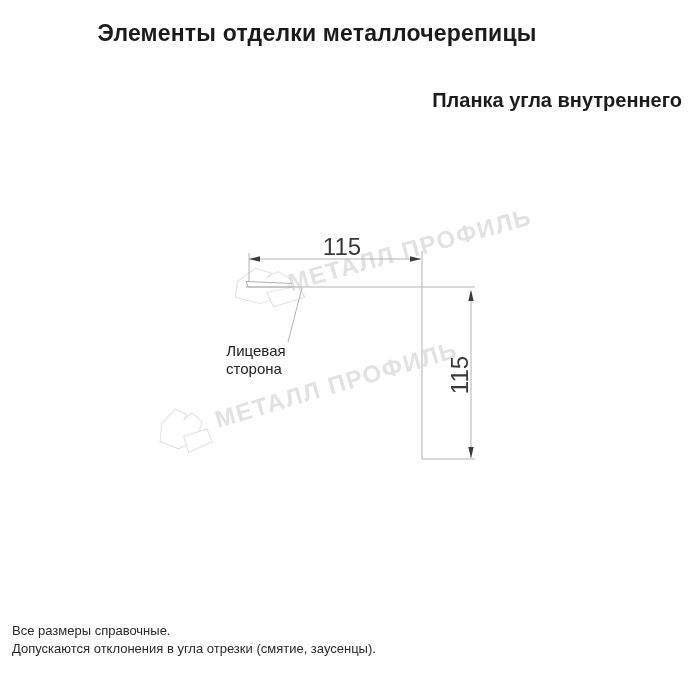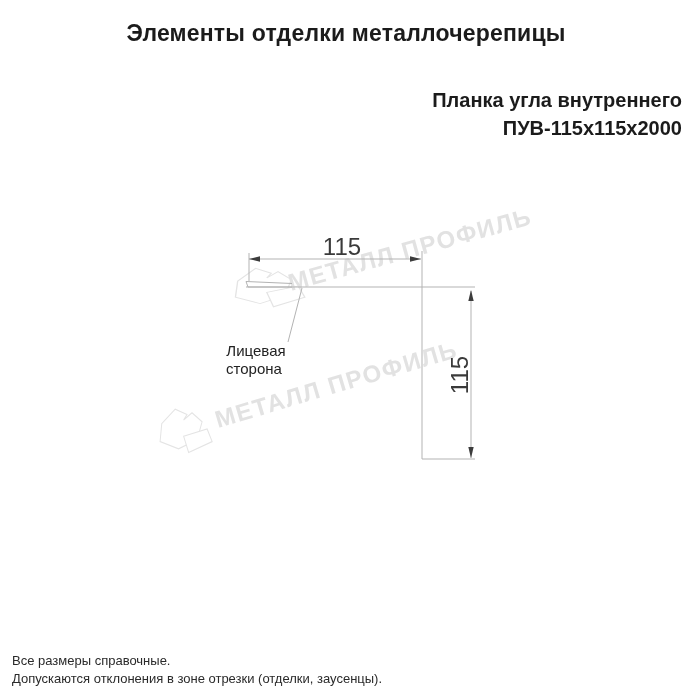--- a/index.html
+++ b/index.html
@@ -2,30 +2,30 @@
 <html><head>
 <meta charset="utf-8">
 <style>
   html,body{margin:0;padding:0;background:#fff;}
   #stage{
     position:relative;width:700px;height:700px;background:#ffffff;
     font-family:"Liberation Sans", sans-serif;overflow:hidden;
   }
   .page-title{
     position:absolute;top:20px;left:0;width:634px;text-align:center;
-    font-size:23px;font-weight:bold;color:#1b1b1b;letter-spacing:.2px;margin-left:29px;
+    font-size:23px;font-weight:bold;color:#1b1b1b;letter-spacing:.2px;
   }
   .subtitle-block{
     position:absolute;top:86px;left:0;width:682px;text-align:right;
     color:#1b1b1b;font-weight:bold;
   }
   .subtitle-line{font-size:20px;line-height:28px;}
   .drawing-svg{position:absolute;left:0;top:0;}
   .footer{
-    position:absolute;left:12px;top:652px;color:#2a2a2a;
+    position:absolute;left:12px;top:622px;color:#2a2a2a;
     font-size:13px;line-height:17.5px;
   }
   svg text.dim{
     font-family:"Liberation Sans", sans-serif;
     font-size:24px;fill:#3a3a3a;
   }
   svg text.face{
     font-family:"Liberation Sans", sans-serif;
     font-size:15px;fill:#222222;
   }
@@ -39,21 +39,20 @@
 </style>
 </head>
 <body>
 
 <div id="stage">
 
   <div class="page-title">Элементы отделки металлочерепицы</div>
 
   <div class="subtitle-block">
     <div class="subtitle-line">Планка угла внутреннего</div>
-    <div class="subtitle-line">ПУВ-115х115х2000</div>
   </div>
 
   <svg class="drawing-svg" width="700" height="700" viewBox="0 0 700 700" xmlns="http://www.w3.org/2000/svg">
 
     <defs>
       <g id="mp-logo">
         <path d="M 14,24 L 30,8 L 44,14 L 40,20 L 50,12 L 62,22 L 56,42 L 34,52 L 12,44 Z" class="wm-shape"></path>
         <path d="M 40,38 L 68,30 L 74,44 L 46,56 Z" class="wm-shape"></path>
       </g>
     </defs>
@@ -95,16 +94,16 @@
 
     <g>
       <line class="thin" x1="302" y1="288" x2="288" y2="342"></line>
       <text class="face" x="256" y="356" text-anchor="middle">Лицевая</text>
       <text class="face" x="254" y="374" text-anchor="middle">сторона</text>
     </g>
   </svg>
 
   <div class="footer">
     <div>Все размеры справочные.</div>
-    <div>Допускаются отклонения в зоне отрезки (отделки, заусенцы).</div>
+    <div>Допускаются отклонения в угла отрезки (смятие, заусенцы).</div>
   </div>
 
 </div>
 
 </body></html>

